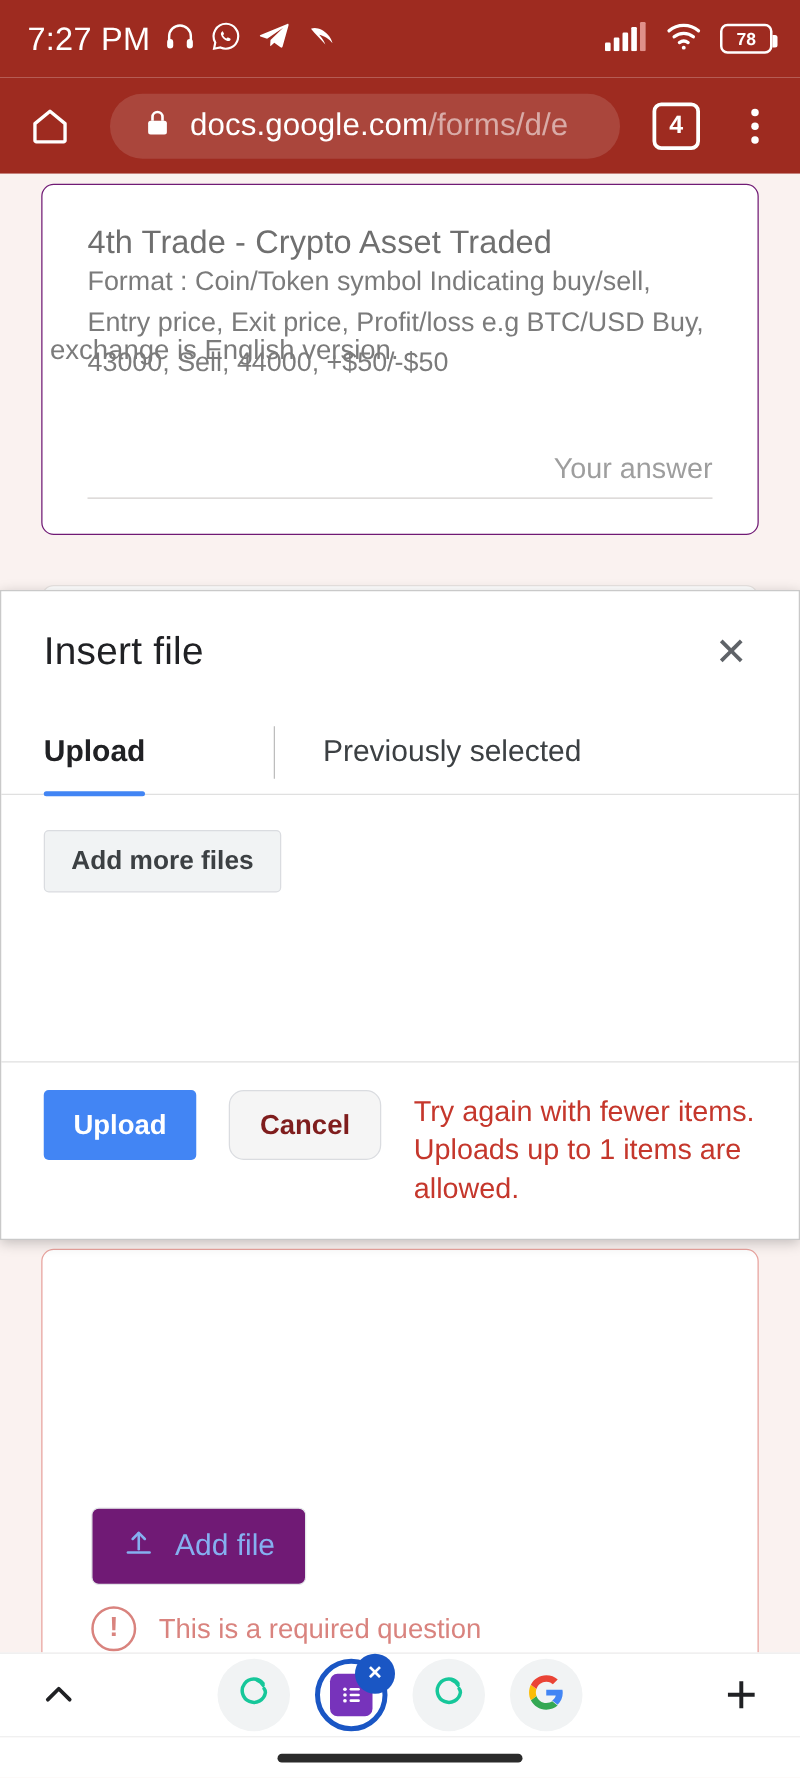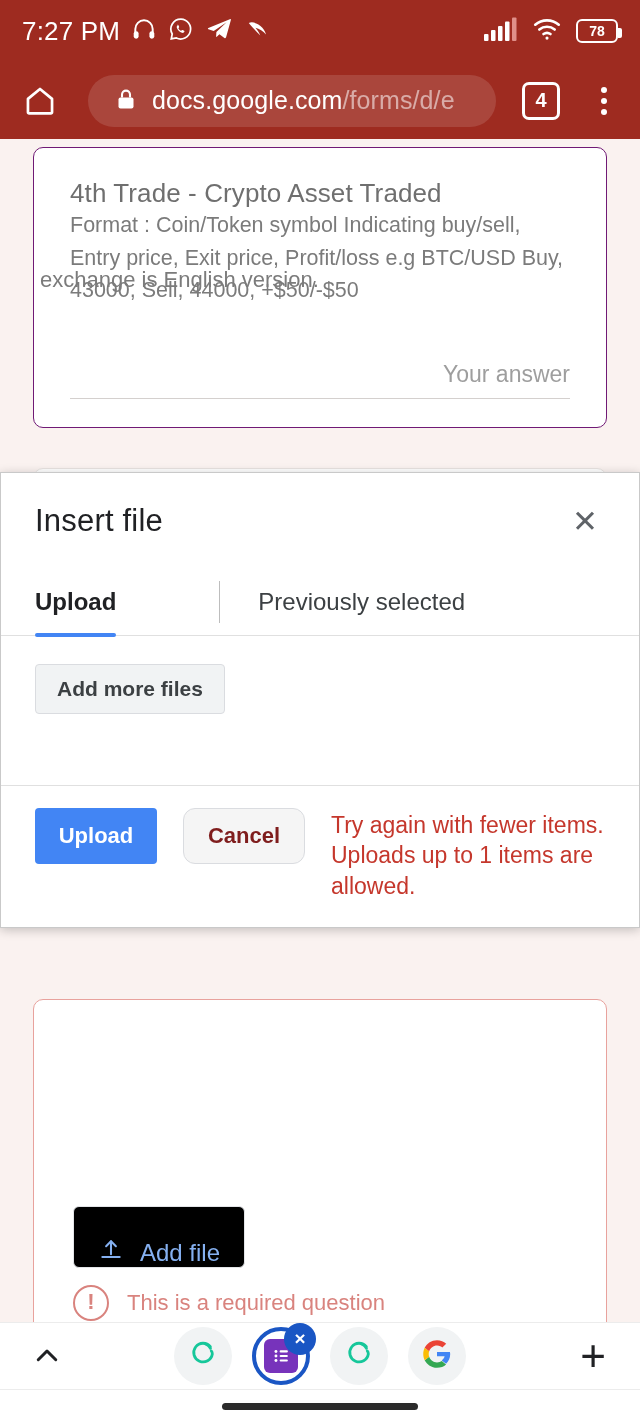--- a/index.html
+++ b/index.html
@@ -79,34 +79,34 @@
   
   .card-required {
     position:absolute; top: 860px; left: 33px; width: 574px; height: 362px;
     background:#ffffff; border:1px solid #e8a29d; border-radius: 10px;
     padding: 0 40px;
   }
   .req-cut-text { font-size: 22px; color:#7b7b7b; position:absolute; top:128px; left:40px; }
   .addfile-btn {
     position:absolute; top: 1067px; left: 73px;
     width: 172px; height: 62px; border:1px solid #e3e5e8; border-radius: 6px;
-    background:#000000; display:flex; align-items:flex-end; justify-content:center; gap: 16px;
+    background:#701a75; display:flex; align-items:center; justify-content:center; gap: 16px;
   }
   .addfile-label { color:#85b0f0; font-size: 24px; }
   .req-msg { position:absolute; top: 1146px; left: 73px; display:flex; align-items:center; gap: 18px; }
   .req-circle {
     width: 36px; height: 36px; border:2.5px solid #d9837e; border-radius:50%;
     display:flex; align-items:center; justify-content:center;
     color:#d9837e; font-size: 22px; font-weight: 700; line-height:1; padding-bottom:2px;
   }
   .req-text { color:#d9837e; font-size: 22px; }
 
   
   .dialog {
-    position:absolute; top: 472px; left: 0; width: 640px; height: 456px;
+    position:absolute; top: 472px; left: 0; width: 640px; height: 520px;
     background:#ffffff; border: 1px solid #c9c9c9;
     box-shadow: 0 2px 10px rgba(0,0,0,.22);
     display:flex; flex-direction:column;
   }
   .dlg-head { height: 96px; display:flex; align-items:center; justify-content:space-between; padding: 0 34px; }
   .dlg-title { font-size: 31px; color:#202124; font-weight: 400; letter-spacing:.2px; }
   .dlg-close { font-size: 31px; color:#5f6368; width:40px; height:40px; display:flex; align-items:center; justify-content:center; }
   .dlg-tabs { height: 66px; display:flex; align-items:center; padding: 0 34px; position:relative; }
   .tab { font-size: 24px; color:#3c4043; height: 100%; display:flex; align-items:center; position:relative; }
   .tab.active { font-weight: 700; color:#202124; }

